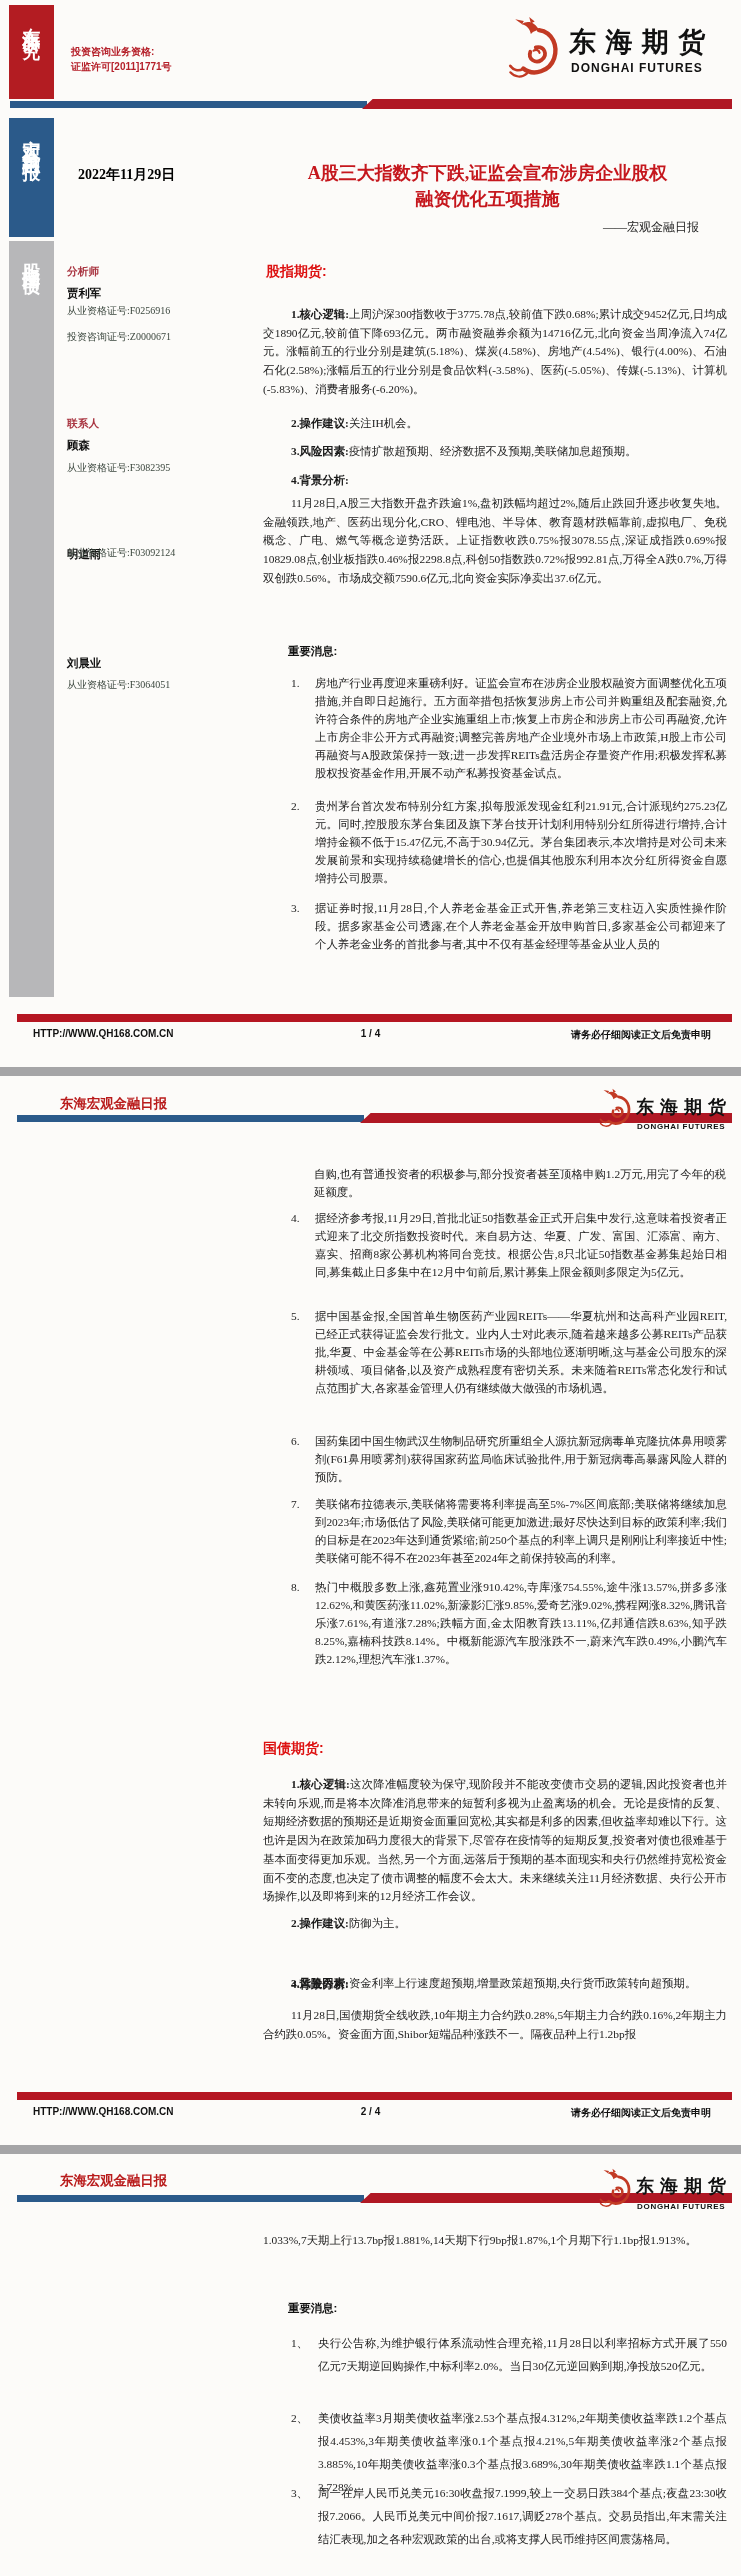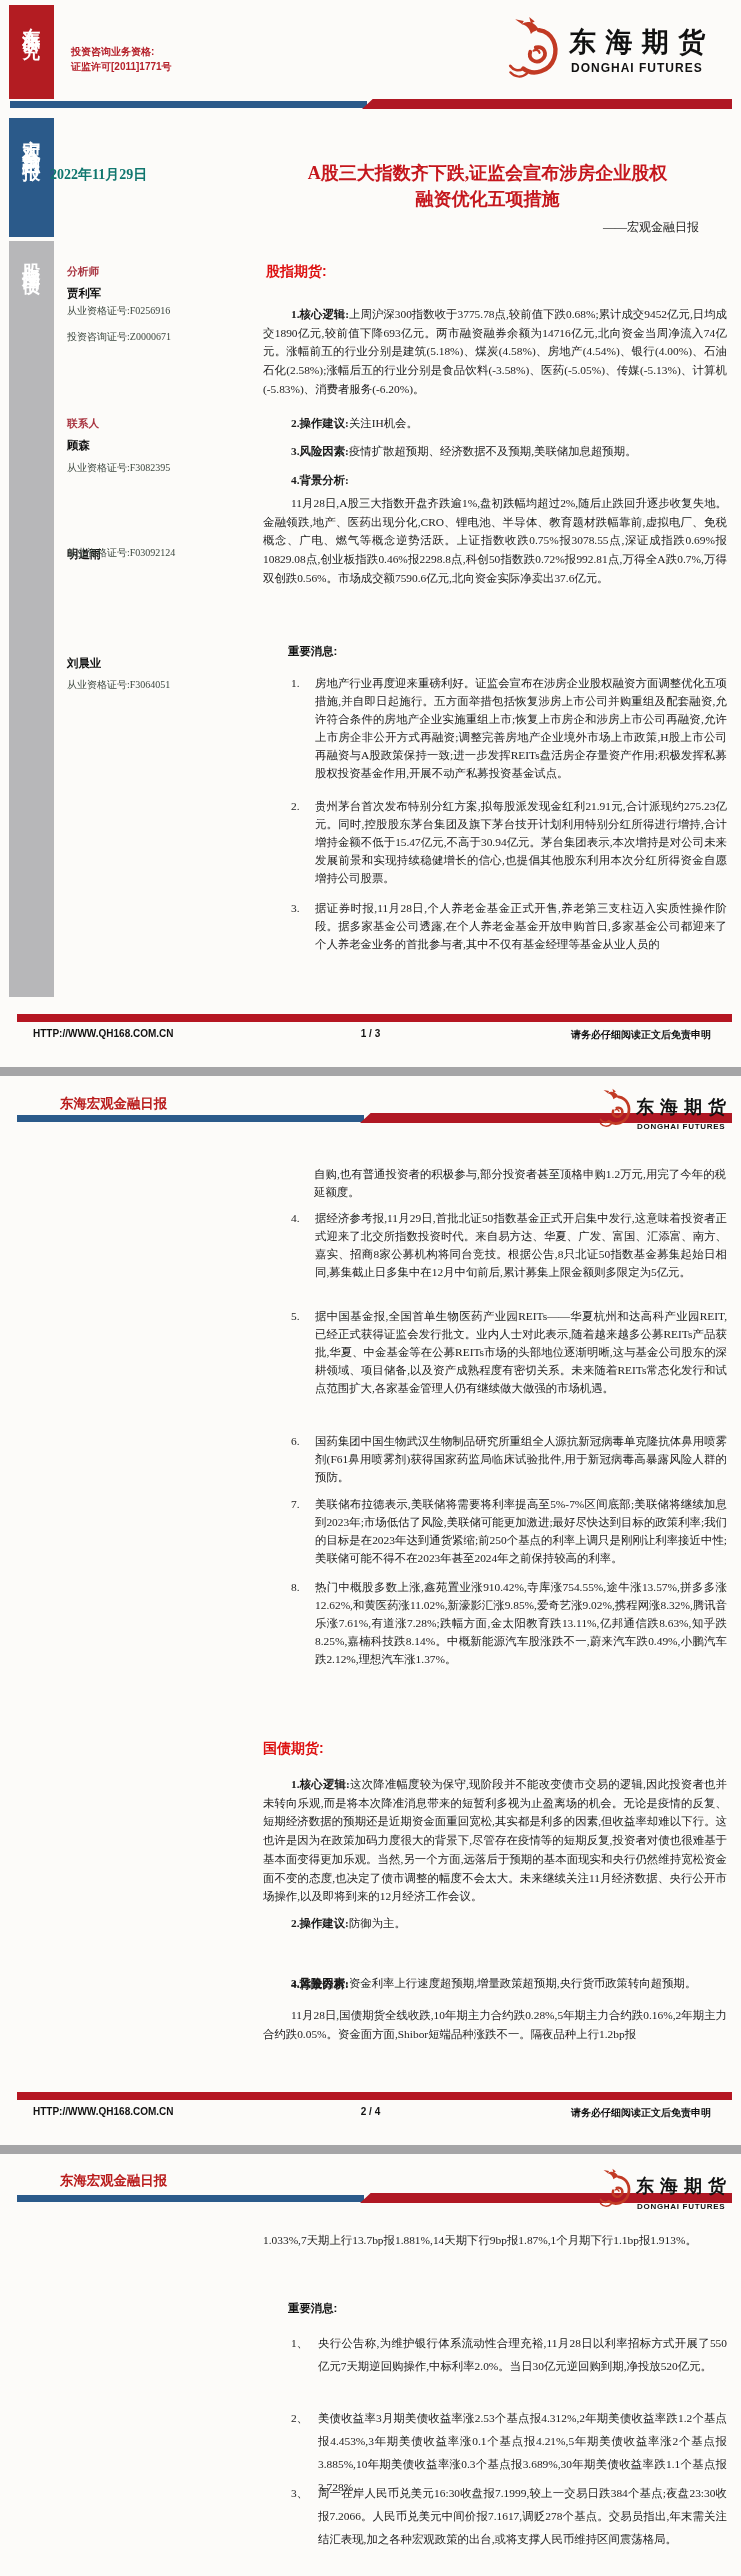--- a/index.html
+++ b/index.html
@@ -91,21 +91,21 @@
 <div class="bar-red" style="left:362px;top:99px;width:370px;height:10px;"></div>
 
 <div class="vbox box-blue" style="top:118px;height:119px;">
   <span>宏观金融日报</span>
 </div>
 
 <div class="vbox box-gray" style="top:241px;height:756px;">
   <span>股指国债</span>
 </div>
 
-<div class="abs" style="left:50px;top:166px;font-weight:bold;color:#0f766e;font-size:14px;font-family:Liberation Serif, serif;">2022年11月29日</div>
+<div class="abs" style="left:78px;top:166px;font-weight:bold;color:#000000;font-size:14px;font-family:Liberation Serif, serif;">2022年11月29日</div>
 
 <div class="page-title-line" style="top:161px;">A股三大指数齐下跌,证监会宣布涉房企业股权</div>
 <div class="page-title-line" style="top:187px;">融资优化五项措施</div>
 <div class="abs" style="left:468px;top:219px;width:231px;text-align:right;font-size:12px;color:#222;">——宏观金融日报</div>
 
 <div class="analyst-label" style="top:265px;">分析师</div>
 <div class="analyst-name" style="top:286px;">贾利军</div>
 <div class="analyst-cert" style="top:304px;">从业资格证号:F0256916</div>
 <div class="analyst-cert" style="top:330px;">投资咨询证号:Z0000671</div>
 
@@ -141,21 +141,21 @@
   <div class="news-num">2.</div>
   <div class="news-text">贵州茅台首次发布特别分红方案,拟每股派发现金红利21.91元,合计派现约275.23亿元。同时,控股股东茅台集团及旗下茅台技开计划利用特别分红所得进行增持,合计增持金额不低于15.47亿元,不高于30.94亿元。茅台集团表示,本次增持是对公司未来发展前景和实现持续稳健增长的信心,也提倡其他股东利用本次分红所得资金自愿增持公司股票。</div>
 </div>
 <div class="news-item" style="top:899px;">
   <div class="news-num">3.</div>
   <div class="news-text">据证券时报,11月28日,个人养老金基金正式开售,养老第三支柱迈入实质性操作阶段。据多家基金公司透露,在个人养老金基金开放申购首日,多家基金公司都迎来了个人养老金业务的首批参与者,其中不仅有基金经理等基金从业人员的</div>
 </div>
 
 <div class="bar-footer" style="top:1014px;"></div>
 <div class="footer-text" style="left:33px;top:1028px;">HTTP://WWW.QH168.COM.CN</div>
-<div class="footer-text" style="left:337px;top:1028px;width:67px;text-align:center;">1 / 3</div>
+<div class="footer-text" style="left:337px;top:1028px;width:67px;text-align:center;">1 / 4</div>
 <div class="footer-text" style="left:468px;top:1028px;width:243px;text-align:right;">请务必仔细阅读正文后免责申明</div>
 
 <div class="divider" style="top:1067px;"></div>
 
 <div class="hdr-title" style="top:1095px;">东海宏观金融日报</div>
 <div class="bar-blue" style="left:16.7px;top:1115px;width:347px;height:7.4px;"></div>
 <div class="bar-red" style="left:360px;top:1113px;width:372px;height:10px;"></div>
 <svg class="dragon" style="left:597px;top:1088px;" width="35" height="41" viewBox="0 0 52 62">
   <use href="#dragon"></use>
 </svg>

